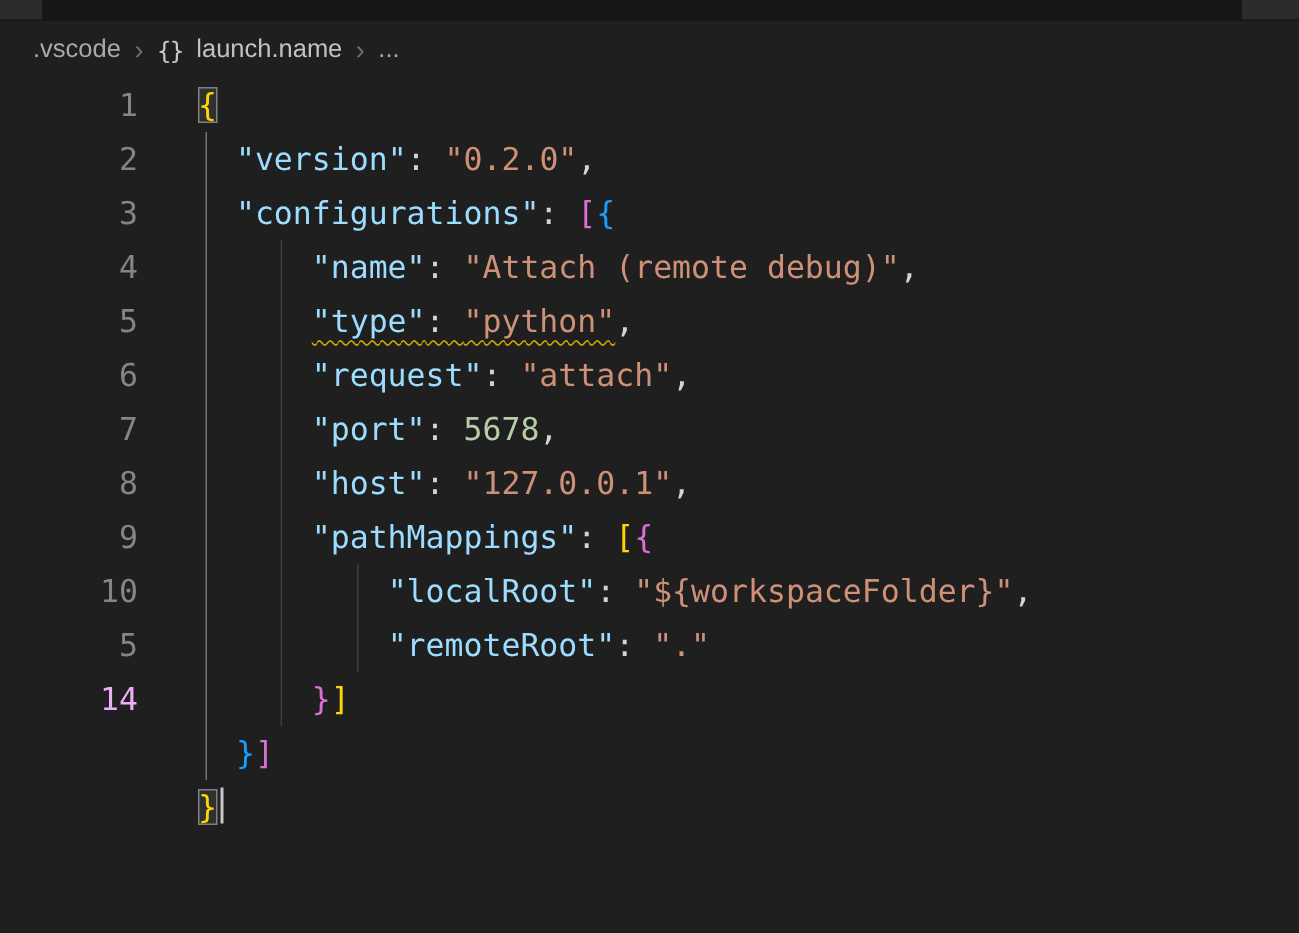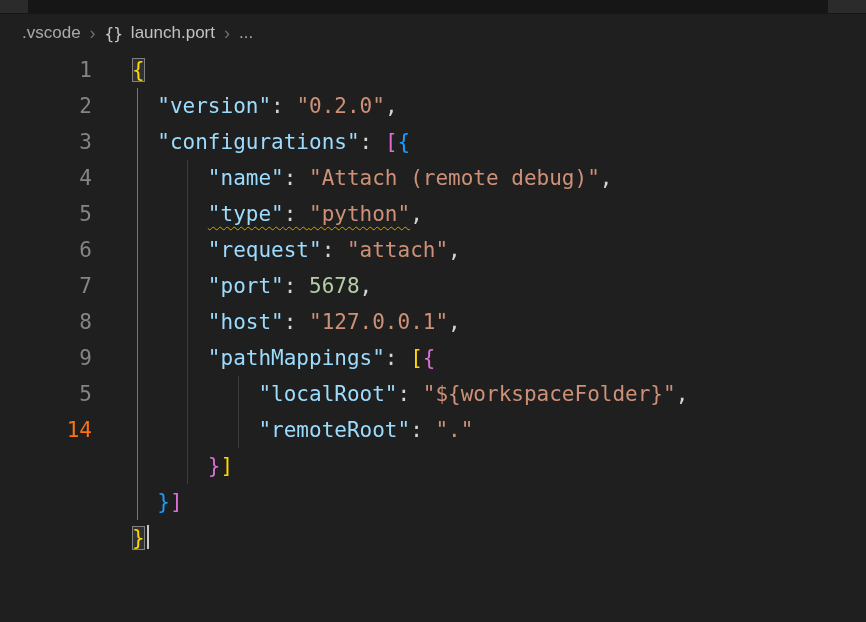--- a/index.html
+++ b/index.html
@@ -28,21 +28,21 @@
   .bc-icon{font-family:"DejaVu Sans Mono",monospace;font-size:16px;color:#c9c9c9;letter-spacing:-1px;}
 
   
   .editor-body{
     position:relative;display:flex;
     font-family:"DejaVu Sans Mono",monospace;
     font-size:21px;line-height:36px;
   }
   .gutter{width:92px;flex:none;text-align:right;color:#858585;user-select:none;}
   .line-number{height:36px;}
-  .line-number.active{color:#f97316;}
+  .line-number.active{color:#f0abfc;}
   .code-area{flex:1;margin-left:40px;white-space:pre;color:#d4d4d4;}
   .code-line{height:36px;}
 
   .tok-box{box-shadow:inset 0 0 0 1px #808080;background:rgba(128,128,128,0.18);}
   .squiggle{
     text-decoration:underline;
     text-decoration-style:wavy;
     text-decoration-thickness:1.2px;
     text-underline-offset:5px;
   }
@@ -61,38 +61,39 @@
 
   <div class="titlebar">
     <div class="tb-seg tb-left"></div>
     <div class="tb-seg tb-right"></div>
   </div>
 
   <div class="breadcrumb">
     <span class="bc-item">.vscode</span>
     <span class="bc-sep">›</span>
     <span class="bc-icon">{}</span>
-    <span class="bc-item bc-file">launch.port</span>
+    <span class="bc-item bc-file">launch.name</span>
     <span class="bc-sep">›</span>
     <span class="bc-item">...</span>
   </div>
 
   <div class="editor-body">
     <div class="guide guide-a"></div>
     <div class="guide guide-b"></div>
     <div class="guide guide-c"></div>
     <div class="gutter">
         <div class="line-number">1</div>
         <div class="line-number">2</div>
         <div class="line-number">3</div>
         <div class="line-number">4</div>
         <div class="line-number">5</div>
         <div class="line-number">6</div>
         <div class="line-number">7</div>
         <div class="line-number">8</div>
         <div class="line-number">9</div>
+        <div class="line-number">10</div>
         <div class="line-number">5</div>
         <div class="line-number active">14</div>
       </div>
     <div class="code-area"><div class="code-line" style="padding-left: 0ch;"><span class="tok-box" style="color: rgb(255, 215, 0);">{</span></div><div class="code-line" style="padding-left: 2ch;"><span style="color: rgb(156, 220, 254);">"version"</span><span style="color: rgb(212, 212, 212);">: </span><span style="color: rgb(206, 145, 120);">"0.2.0"</span><span style="color: rgb(212, 212, 212);">,</span></div><div class="code-line" style="padding-left: 2ch;"><span style="color: rgb(156, 220, 254);">"configurations"</span><span style="color: rgb(212, 212, 212);">: </span><span style="color: rgb(218, 112, 214);">[</span><span style="color: rgb(23, 159, 255);">{</span></div><div class="code-line" style="padding-left: 6ch;"><span style="color: rgb(156, 220, 254);">"name"</span><span style="color: rgb(212, 212, 212);">: </span><span style="color: rgb(206, 145, 120);">"Attach (remote debug)"</span><span style="color: rgb(212, 212, 212);">,</span></div><div class="code-line" style="padding-left: 6ch;"><span class="squiggle" style="text-decoration-color: rgb(204, 167, 0);"><span style="color: rgb(156, 220, 254);">"type"</span><span style="color: rgb(212, 212, 212);">: </span><span style="color: rgb(206, 145, 120);">"python"</span></span><span style="color: rgb(212, 212, 212);">,</span></div><div class="code-line" style="padding-left: 6ch;"><span style="color: rgb(156, 220, 254);">"request"</span><span style="color: rgb(212, 212, 212);">: </span><span style="color: rgb(206, 145, 120);">"attach"</span><span style="color: rgb(212, 212, 212);">,</span></div><div class="code-line" style="padding-left: 6ch;"><span style="color: rgb(156, 220, 254);">"port"</span><span style="color: rgb(212, 212, 212);">: </span><span style="color: rgb(181, 206, 168);">5678</span><span style="color: rgb(212, 212, 212);">,</span></div><div class="code-line" style="padding-left: 6ch;"><span style="color: rgb(156, 220, 254);">"host"</span><span style="color: rgb(212, 212, 212);">: </span><span style="color: rgb(206, 145, 120);">"127.0.0.1"</span><span style="color: rgb(212, 212, 212);">,</span></div><div class="code-line" style="padding-left: 6ch;"><span style="color: rgb(156, 220, 254);">"pathMappings"</span><span style="color: rgb(212, 212, 212);">: </span><span style="color: rgb(255, 215, 0);">[</span><span style="color: rgb(218, 112, 214);">{</span></div><div class="code-line" style="padding-left: 10ch;"><span style="color: rgb(156, 220, 254);">"localRoot"</span><span style="color: rgb(212, 212, 212);">: </span><span style="color: rgb(206, 145, 120);">"${workspaceFolder}"</span><span style="color: rgb(212, 212, 212);">,</span></div><div class="code-line" style="padding-left: 10ch;"><span style="color: rgb(156, 220, 254);">"remoteRoot"</span><span style="color: rgb(212, 212, 212);">: </span><span style="color: rgb(206, 145, 120);">"."</span></div><div class="code-line" style="padding-left: 6ch;"><span style="color: rgb(218, 112, 214);">}</span><span style="color: rgb(255, 215, 0);">]</span></div><div class="code-line" style="padding-left: 2ch;"><span style="color: rgb(23, 159, 255);">}</span><span style="color: rgb(218, 112, 214);">]</span></div><div class="code-line" style="padding-left: 0ch;"><span class="tok-box" style="color: rgb(255, 215, 0);">}</span><span class="cursor"></span></div></div>
   </div>
 
 </div>
 
 </body></html>

